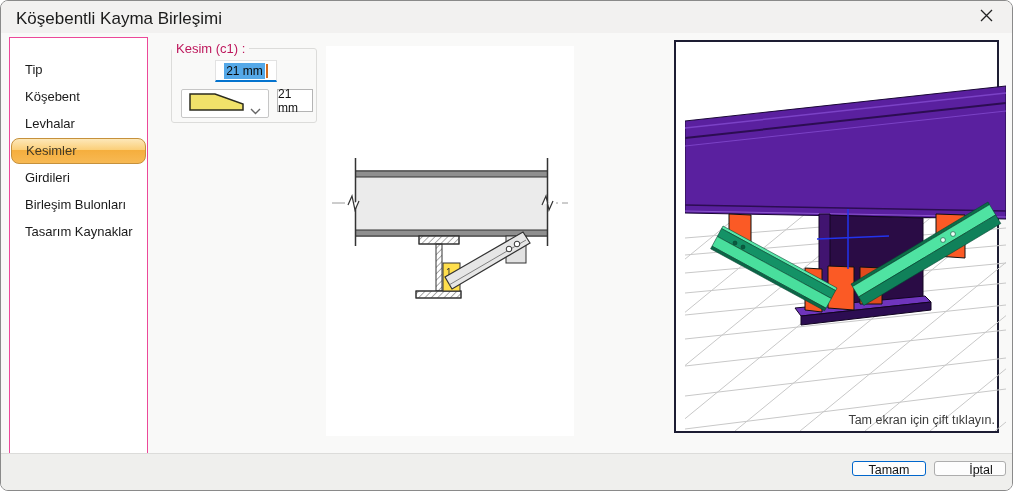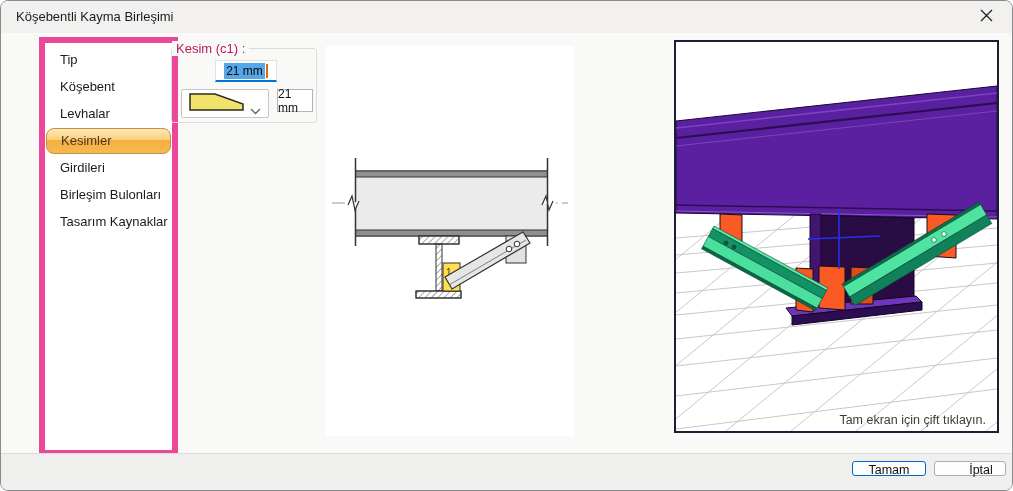--- a/index.html
+++ b/index.html
@@ -1,28 +1,28 @@
 <!DOCTYPE html>
 <html><head>
 <meta charset="utf-8">
 <style>
   html,body { margin:0; padding:0; background:#ffffff; font-family:"Liberation Sans", sans-serif; }
   .window {
     position:relative; width:1013px; height:491px; box-sizing:border-box;
     background:#f9f9f8; border:1px solid #8a8a8a; border-radius:8px; overflow:hidden;
   }
   .titlebar { position:absolute; left:0; top:0; width:100%; height:32px; background:#f2f1f0; }
-  .title { position:absolute; left:15px; top:8px; font-size:13px; color:#1b1b1b; }
+  .title { position:absolute; left:15px; top:8px; font-size:17px; color:#1b1b1b; }
   .close-btn {
     position:absolute; right:10px; top:3px; width:32px; height:26px; border:none; background:transparent;
     display:flex; align-items:center; justify-content:center; cursor:pointer;
   }
   .sidebar {
     position:absolute; left:8px; top:36px; width:139px; height:419px; box-sizing:border-box;
-    background:#ffffff; border:6px solid #ec4899; padding-top:3px;margin-left:30px;
+    background:#ffffff; border:1px solid #ec4899; padding-top:18px;
   }
   .side-item {
     height:26px; line-height:26px; margin:1px 1px 0 1px; padding-left:14px;
     font-size:13px; color:#1a1a1a; cursor:pointer;
   }
   .side-item.selected {
     background:linear-gradient(#fde8b9, #fbcf79 45%, #f5ae3d 46%, #f7b954);
     border:1px solid #c6913c; border-radius:8px; height:24px; line-height:24px;
     color:#433a26;
   }
@@ -49,21 +49,21 @@
   .dropdown .shape { margin-left:5px; }
   .dropdown .chev { position:absolute; right:7px; top:11px; }
   .value-box {
     position:absolute; left:276px; top:88px; width:36px; height:23px; box-sizing:border-box;
     background:#ffffff; border:1px solid #b4b4b4;
     font-size:12px; color:#111; display:flex; align-items:center; justify-content:center;
   }
   .canvas2d { position:absolute; left:325px; top:45px; width:248px; height:390px; background:#ffffff; }
   .viewport3d {
     position:absolute; left:673px; top:39px; width:325px; height:393px; box-sizing:border-box;
-    background:#ffffff; border:2px solid #1d1d33; cursor:pointer;
+    background:#ffffff; border:2px solid #1d1d33; cursor:pointer;padding-left:9px;
   }
   .footer {
     position:absolute; left:0; bottom:0; width:100%; height:36px;
     background:#efefed; border-top:1px solid #dcdcda;
   }
   .fav-btn {
     position:absolute; left:10px; top:5px; width:148px; height:25px; box-sizing:border-box;
     border:1px solid #adadad; border-radius:4px; background:linear-gradient(#fdfdfd,#f0f0ee);
     font-size:12.5px; color:#1a1a1a; cursor:pointer; font-family:"Liberation Sans", sans-serif;
   }

